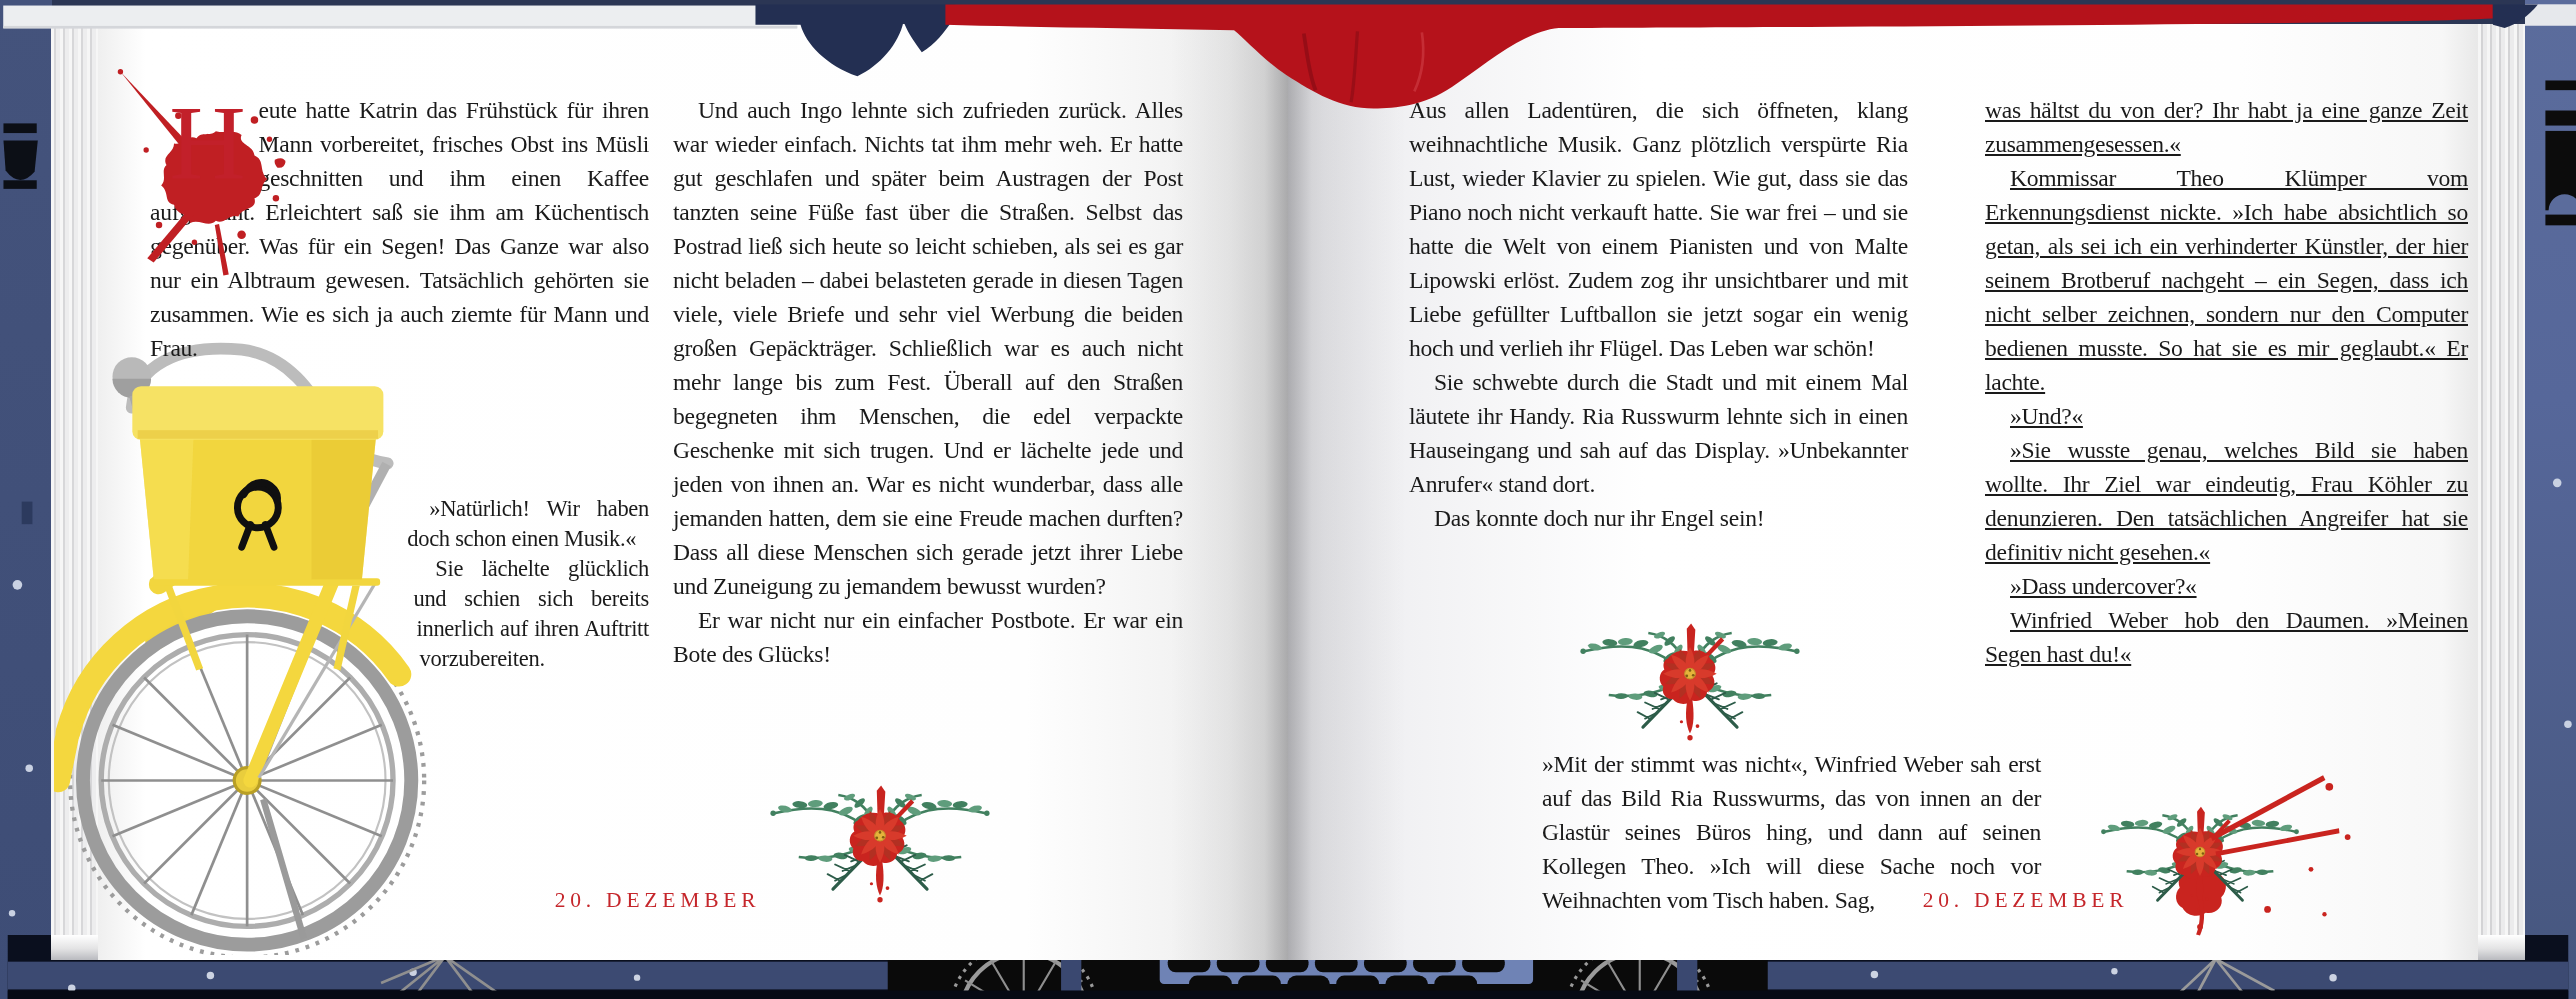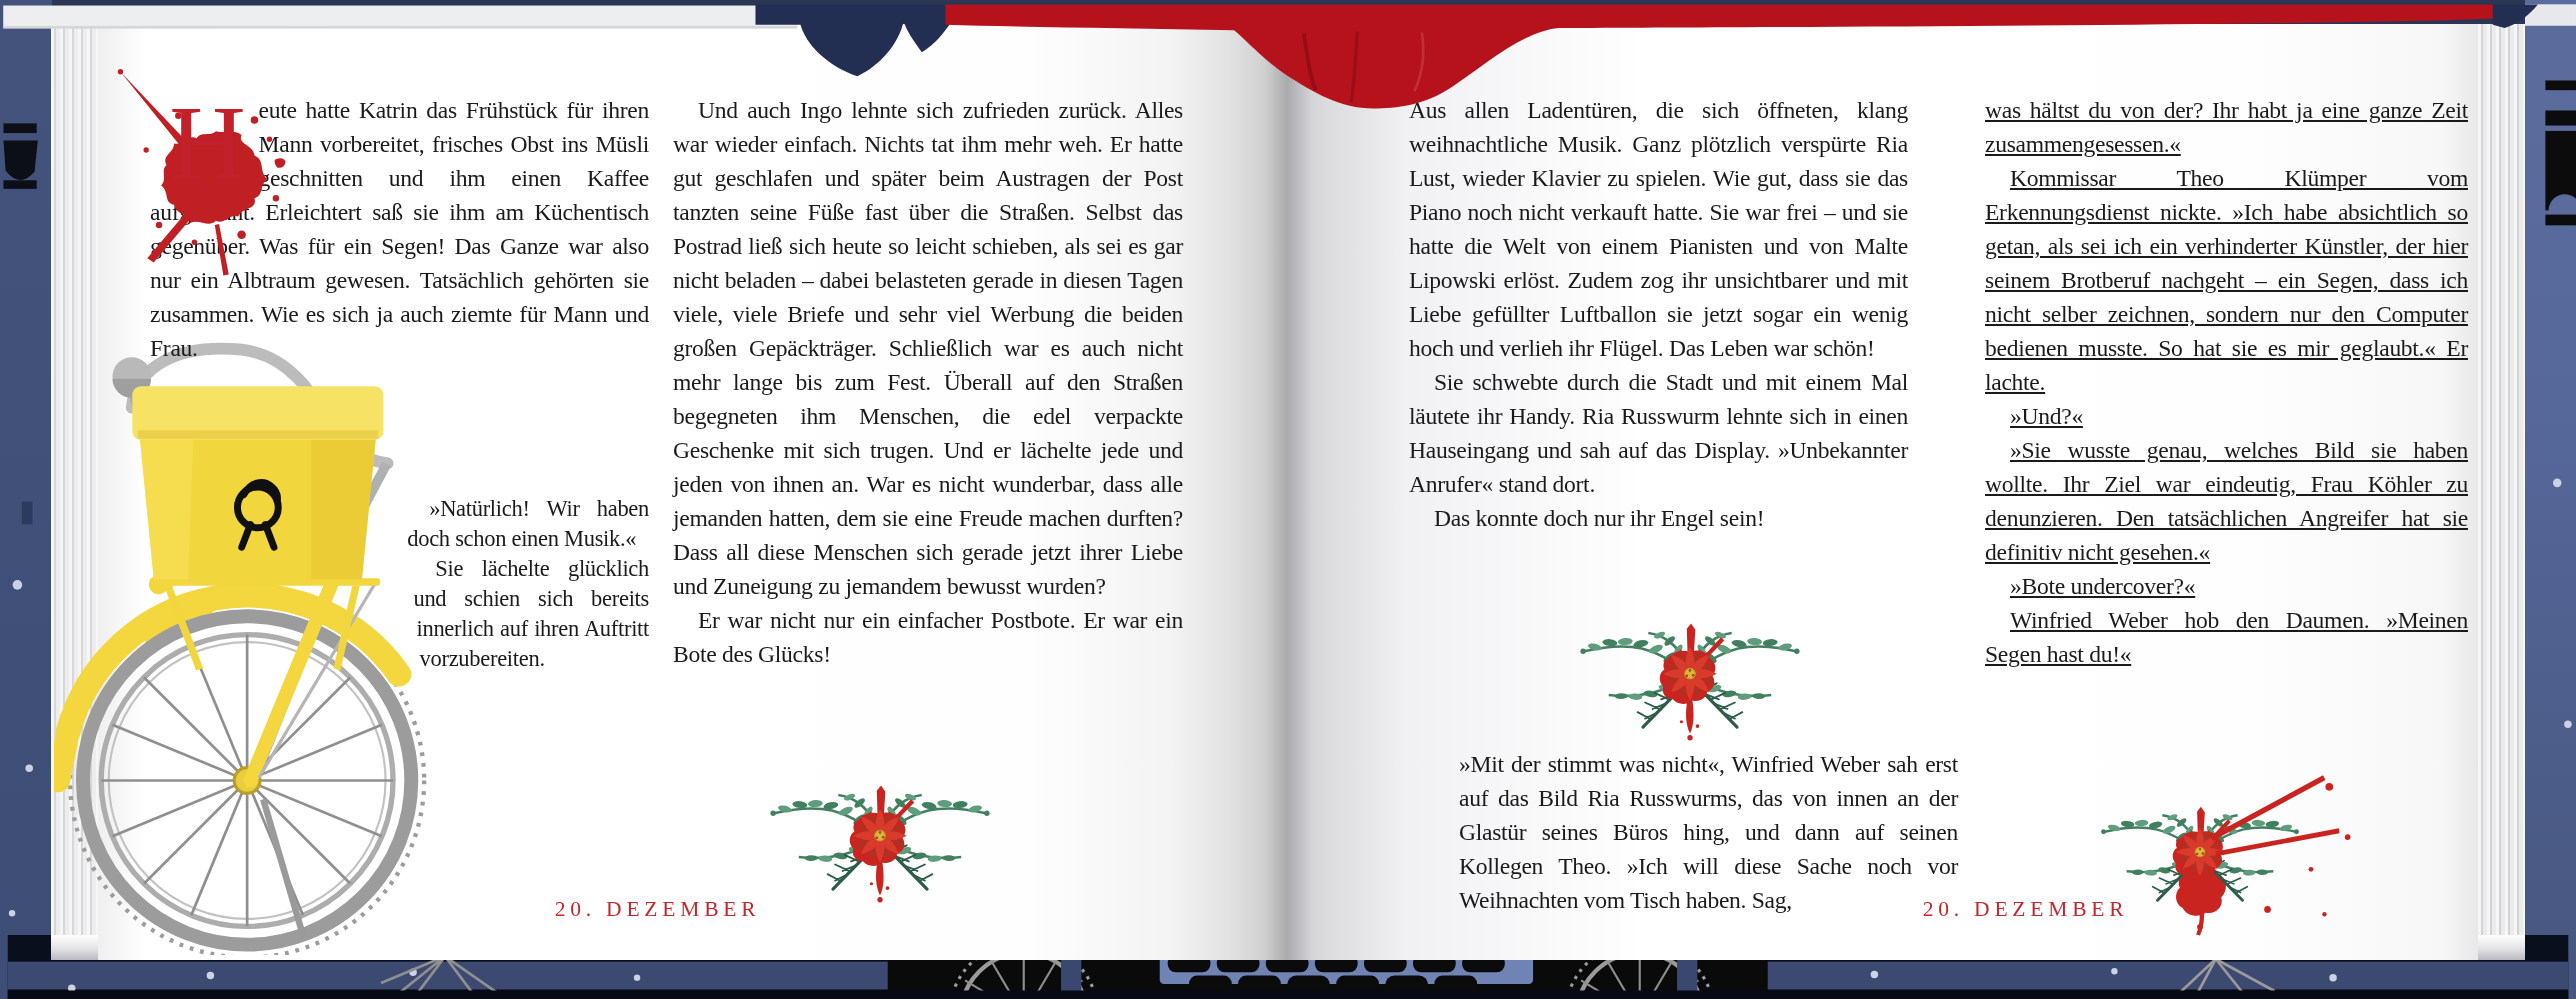--- a/index.html
+++ b/index.html
@@ -23,28 +23,28 @@
     background:linear-gradient(to right,rgba(0,0,0,0) 0%,rgba(40,40,45,0.10) 40%,rgba(40,40,45,0.28) 50%,rgba(40,40,45,0.10) 60%,rgba(0,0,0,0) 100%);}
   
   .body-text{font-size:23.6px;line-height:34px;letter-spacing:-0.3px;color:#1a1a1a;}
   .body-text p{margin:0;text-align:justify;}
   .ind{text-indent:25px;}
   .narrow{font-size:22.5px;line-height:30px;}
   #lp-col1a{left:150px;top:93px;width:499px;}
   #lp-col1b{left:150px;top:494px;width:499px;}
   #lp-col2{left:673px;top:93px;width:510px;}
   #rp-col1a{left:1409px;top:93px;width:499px;}
-  #rp-col1b{left:1459px;top:747px;width:499px;}
+  #rp-col1b{left:1542px;top:747px;width:499px;}
   #rp-col2{left:1985px;top:93px;width:483px;text-decoration:underline;}
   .dropcap{float:left;font-size:106px;line-height:82px;color:#c2202a;margin:8.6px 13px 3.2px 19.3px;position:relative;z-index:2;}
   #splatter-h{left:-36px;top:-29px;z-index:1;}
   #lp-col1a{z-index:2;}
   .bike-spacer{float:left;width:292px;height:398px;shape-outside:polygon(0 0,86% 0,100% 100%,0 100%);}
   
-  .footer{display:flex;align-items:center;justify-content:center;gap:33px;width:247px;height:38px;margin-top:9px;}
+  .footer{display:flex;align-items:center;justify-content:center;gap:33px;width:247px;height:38px;}
   #footer-left{left:534px;top:881px;}
   #footer-right{left:1902px;top:881px;}
   .footer .date{font-size:21.5px;letter-spacing:4.8px;color:#c5262b;white-space:nowrap;}
   
   .st{stroke:#41805f;stroke-width:5;fill:none;}
   .pn{stroke:#2d5c49;stroke-width:6;fill:none;stroke-linecap:round;}
   .pnn{stroke:#2d5c49;stroke-width:3.5;fill:none;stroke-linecap:round;}
   #bike{left:54px;top:327px;z-index:1;}
   #orn-left{left:746px;top:779px;}
   #orn-r1{left:1556px;top:617px;}
@@ -384,21 +384,21 @@
 
 <div class="abs body-text" id="rp-col1b">
   <p>»Mit der stimmt was nicht«, Winfried Weber sah erst auf das Bild Ria Russwurms, das von innen an der Glastür seines Büros hing, und dann auf seinen Kollegen Theo. »Ich will diese Sache noch vor Weihnachten vom Tisch haben. Sag,</p>
 </div>
 
 <div class="abs body-text" id="rp-col2">
   <p>was hältst du von der? Ihr habt ja eine ganze Zeit zusammengesessen.«</p>
   <p class="ind">Kommissar Theo Klümper vom Erkennungsdienst nickte. »Ich habe absichtlich so getan, als sei ich ein verhinderter Künstler, der hier seinem Brotberuf nachgeht – ein Segen, dass ich nicht selber zeichnen, sondern nur den Computer bedienen musste. So hat sie es mir geglaubt.« Er lachte.</p>
   <p class="ind">»Und?«</p>
   <p class="ind">»Sie wusste genau, welches Bild sie haben wollte. Ihr Ziel war eindeutig, Frau Köhler zu denunzieren. Den tatsächlichen Angreifer hat sie definitiv nicht gesehen.«</p>
-  <p class="ind">»Bote undercover?«</p>
+  <p class="ind">»Dass undercover?«</p>
   <p class="ind">Winfried Weber hob den Daumen. »Meinen Segen hast du!«</p>
 </div>
 
 <svg class="abs orn" id="orn-r2" width="354" height="193" viewBox="0 0 660 400">
   <path d="M302 245 C322 223 352 223 368 245 C388 257 388 281 374 295 C380 315 362 331 342 327 C326 339 302 333 294 317 C278 309 276 287 288 275 C282 257 290 247 302 245 Z" fill="#c9241f"></path>
   <g transform="translate(80,95)">
     <defs>
       <g id="c-half">
         <path d="M236 102 C190 58 140 44 52 64" class="st"></path>
         <ellipse transform="translate(212,76) rotate(-38)" rx="14" ry="6.5" fill="#41805f"></ellipse>

